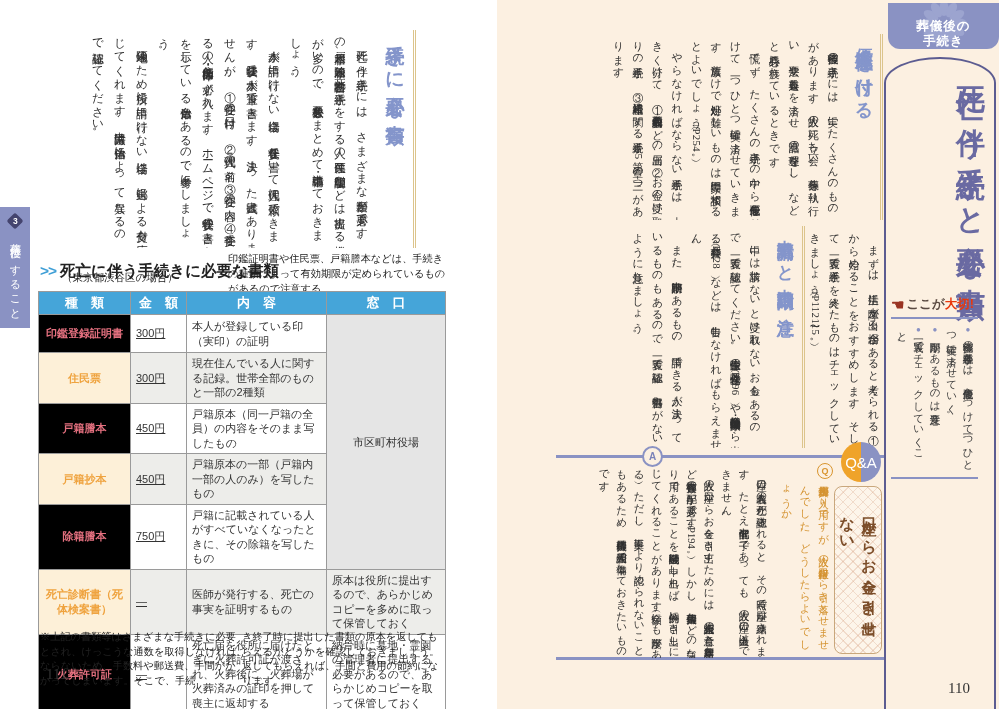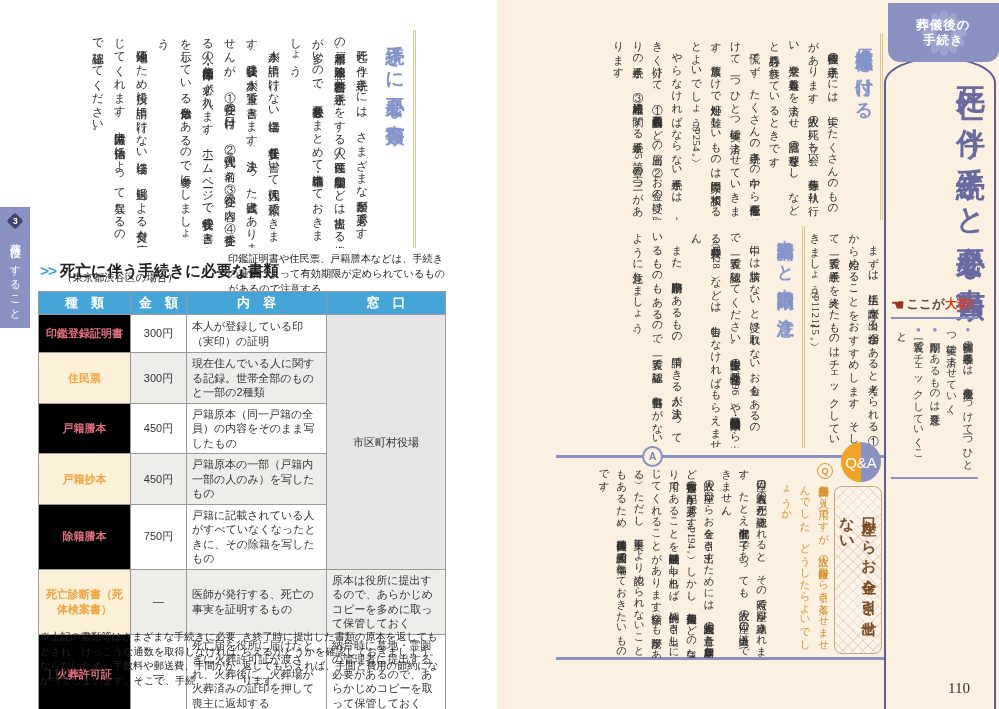--- a/index.html
+++ b/index.html
@@ -31,21 +31,21 @@
   .tbl-subtitle{left:62px;top:271px;font-size:10.5px;color:#222;}
   .tbl-note{left:228px;top:251px;width:220px;font-size:10.2px;line-height:15px;color:#222;}
   table.doc{position:absolute;left:38px;top:291px;width:407px;border-collapse:collapse;table-layout:fixed;
             font-family:"Liberation Sans",sans-serif;}
   table.doc th{background:#45a5d9;color:#fff;font-size:13px;font-weight:bold;height:20px;
                border:1px solid #9a9a9a;border-left:1px solid #fff;}
   table.doc th:first-child{border-left:1px solid #9a9a9a;}
   table.doc td{border:1px solid #9a9a9a;vertical-align:middle;font-size:11px;line-height:14.5px;
                padding:3px 5px;color:#333;}
   td.type{text-align:center;font-weight:bold;font-size:11.5px;}
-  td.fee{text-align:center;font-size:11.5px;color:#222;}
+  td.fee{text-align:left;font-size:11.5px;color:#222;text-decoration:underline;}
   tr.odd td.type{background:#000000;color:#e4707f;}
   tr.even td.type{background:#fdf0d8;color:#efa33f;}
   tr.odd td.cell{background:#ffffff;}
   tr.even td.cell{background:#ededea;}
   td.office{background:#e5e5e5;text-align:center;font-size:11.5px;}
   td.win{font-size:10.2px;line-height:14px;margin-top:37px;}
   .footnote{font-size:10.2px;line-height:14.5px;color:#222;font-family:"Liberation Sans",sans-serif;}
   .fn-l{left:40px;top:630px;width:198px;}
   .fn-r{left:242px;top:630px;width:206px;}
   .pageno{font-size:15px;color:#333;}
@@ -79,23 +79,23 @@
             font-family:"Liberation Sans",sans-serif;background:#fcf0e1;}
   .a-marker{left:642px;top:446px;width:17px;height:17px;border-radius:50%;border:2px solid #8a92c3;
             color:#7a82b8;font-size:10px;font-weight:bold;display:flex;align-items:center;justify-content:center;
             font-family:"Liberation Sans",sans-serif;background:#fcf0e1;}
   .q-text{left:772px;top:478px;width:60px;height:178px;font-size:10.5px;line-height:18.5px;
           color:#d4922f;overflow:hidden;}
   .a-text{left:548px;top:462px;width:222px;height:196px;font-size:10.5px;line-height:17.5px;
           color:#2e2e2e;overflow:hidden;}
 
   
-  .header-tab{left:888px;top:3px;width:111px;height:59px;background:#8a92c3;
+  .header-tab{left:888px;top:3px;width:111px;height:46px;background:#8a92c3;
               border-radius:0 0 12px 12px;display:flex;flex-direction:column;align-items:center;
-              justify-content:center;overflow:hidden;}
+              justify-content:flex-end;overflow:hidden;}
   .header-tab .flower{position:absolute;}
   .header-tab .line{position:relative;color:#fff;font-size:12.5px;font-weight:bold;line-height:15px;
               font-family:"Liberation Sans",sans-serif;letter-spacing:1px;}
   .arch{left:884px;top:57px;width:112px;height:652px;box-sizing:border-box;
         border:2px solid #5c5c91;border-bottom:none;border-radius:56px 56px 0 0 / 26px 26px 0 0;}
   .main-title{left:890px;top:64px;width:104px;height:312px;font-size:29px;font-weight:bold;
               color:#6a6aa2;letter-spacing:3px;line-height:47px;}
   .important-box{left:891px;top:296px;width:101px;}
   .imp-head{display:flex;align-items:center;font-family:"Liberation Sans",sans-serif;
             font-weight:bold;font-size:12.5px;margin-bottom:4px;}

